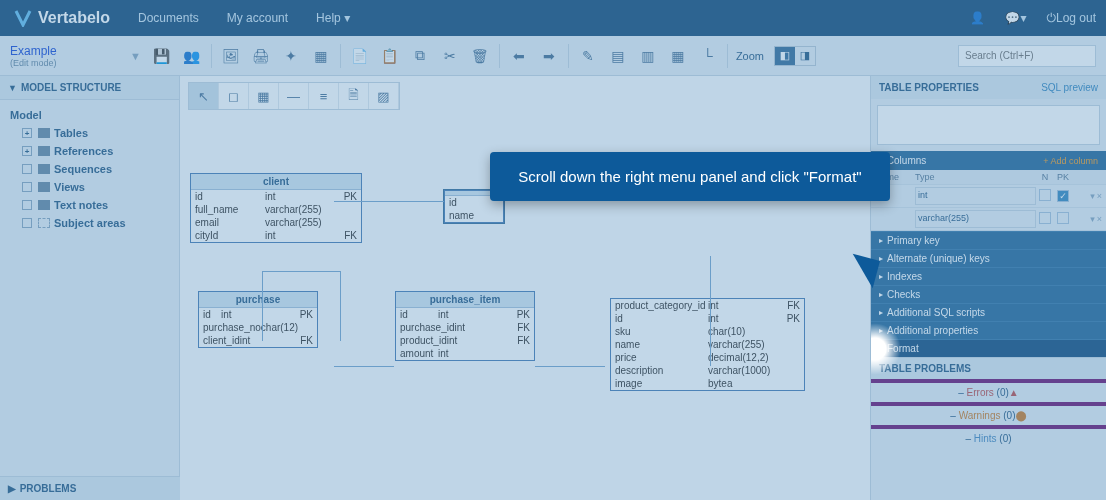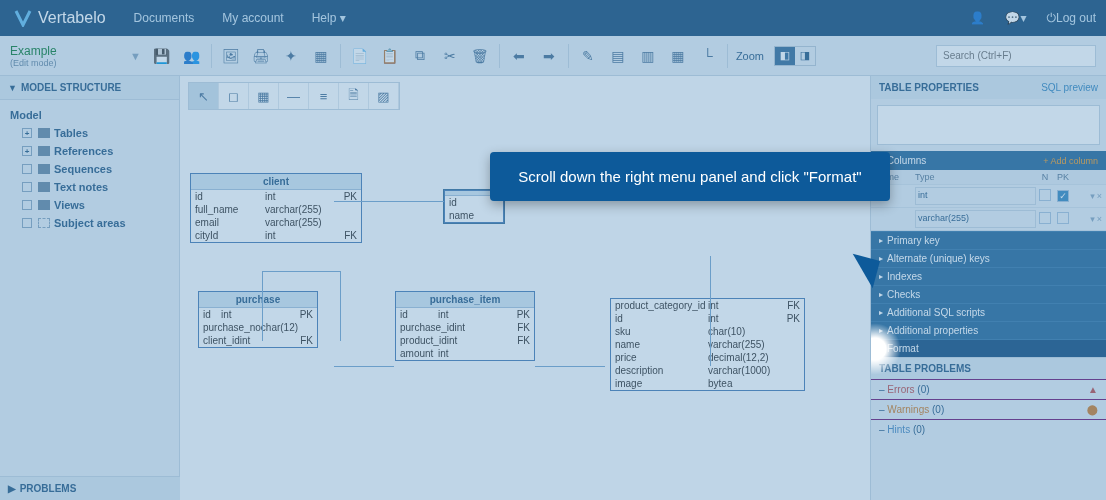--- a/index.html
+++ b/index.html
@@ -1,35 +1,35 @@
 <!DOCTYPE html>
 <html><head>
 <meta charset="utf-8">
 <style>
 *{box-sizing:border-box;margin:0;padding:0;font-family:Arial,Helvetica,sans-serif}
 body{width:1106px;height:500px;overflow:hidden;background:#f5f7fa;position:relative}
 .overlay{position:absolute;inset:0;background:rgba(80,140,190,0.35);pointer-events:none;z-index:50}
 .topnav{height:36px;background:#1b4f7a;display:flex;align-items:center;color:#cfe3f0;font-size:12px}
-.logo{display:flex;align-items:center;padding:0 14px;color:#fff;font-weight:normal;font-size:16px}
+.logo{display:flex;align-items:center;padding:0 14px;color:#fff;font-weight:bold;font-size:16px}
 .logo svg{margin-right:6px}
 .topnav .navlink{padding:0 14px;cursor:pointer}
 .topnav .spacer{flex:1}
 .topnav .icon{padding:0 10px;display:flex;align-items:center}
 .toolbar{height:40px;background:#e6eef4;border-bottom:1px solid #c6d6e2;display:flex;align-items:center;font-size:11px;color:#2a5c85}
 .docname{padding:4px 10px;min-width:130px}
-.docname .title{font-size:12px;color:#15803d}
+.docname .title{font-size:12px;color:#1d4ed8}
 .docname .sub{font-size:9px;color:#6b8ba5}
 .tbbtn{width:26px;height:26px;margin:0 2px;display:flex;align-items:center;justify-content:center;color:#4a7295;font-size:14px}
 .tbsep{width:1px;height:24px;background:#c6d6e2;margin:0 4px}
 .zoomlbl{margin:8px 4px}
 .viewtoggle{display:flex;border:1px solid #b8cad8;margin:0 6px}
 .viewtoggle span{width:20px;height:18px;display:flex;align-items:center;justify-content:center}
 .viewtoggle .active{background:#3a6f9a;color:#fff}
 .search{margin-left:auto;margin-right:10px}
-.search input{width:160px;height:22px;border:1px solid #c6d6e2;padding:0 6px;font-size:10px}
+.search input{width:138px;height:22px;border:1px solid #c6d6e2;padding:0 6px;font-size:10px}
 .main{display:flex;height:424px}
 .leftpanel{width:180px;background:#e6eef4;border-right:1px solid #c6d6e2;display:flex;flex-direction:column;font-size:11px;color:#2a5c85}
 .panelhdr{padding:6px 8px;font-weight:bold;background:#dce8f0;border-bottom:1px solid #c6d6e2;font-size:10px;display:flex;align-items:center}
 .panelhdr .chev{margin-right:4px;font-size:9px}
 .tree{padding:6px 4px;flex:1}
 .treenode{padding:3px 6px;display:flex;align-items:center}
 .treenode.l1{padding-left:18px;font-weight:bold}
 .treenode .sq{width:10px;height:10px;border:1px solid #8aa8c0;margin-right:6px;display:inline-flex;align-items:center;justify-content:center;font-size:8px}
 .treenode .ico{width:12px;height:10px;margin-right:4px;background:#6b8ba5}
 .canvas{flex:1;background:#fafcfd;position:relative;overflow:hidden}
@@ -57,21 +57,21 @@
 .colrow .tp select,.colrow .tp .inp{width:100%;font-size:9px;border:1px solid #c6d6e2;height:18px}
 .colrow .nchk,.colrow .pkchk{width:18px;text-align:center}
 .colrow .ops{width:30px;display:flex;justify-content:flex-end;gap:2px;color:#8aa8c0;font-size:9px}
 .chk{width:12px;height:12px;border:1px solid #a8c4dc;display:inline-block}
 .chk.on{background:#3a8ac0;color:#fff;font-size:9px;line-height:10px;text-align:center}
 .accitem{background:#2a6a9a;color:#fff;padding:3px 8px;font-size:10px;border-top:1px solid #3a7aaa;display:flex;align-items:center}
 .accitem .tri{margin-right:4px;font-size:8px}
 .accitem.hl{background:#1a5080;position:relative}
 .ring{position:absolute;width:52px;height:52px;border-radius:50%;background:radial-gradient(circle,#fff 0%,#fff 30%,rgba(255,255,255,0) 70%);left:-22px;top:50%;transform:translateY(-50%);z-index:60;pointer-events:none}
 .probhdr{padding:5px 8px;background:#dce8f0;font-weight:bold;font-size:10px;border-top:1px solid #c6d6e2}
-.probitem{padding:4px 8px;font-size:10px;display:flex;justify-content:space-between;align-items:center;border-top:1px solid #701a75}
+.probitem{padding:4px 8px;font-size:10px;display:flex;justify-content:center;align-items:center;border-top:4px solid #701a75}
 .probitem .err{color:#c05050}
 .probitem .warn{color:#d08030}
 .probitem .hint{color:#4a8ac0}
 .tooltip{position:absolute;z-index:100;background:#0d5a9a;color:#fff;padding:16px 24px;border-radius:4px;font-size:15px;width:400px;text-align:center;left:490px;top:152px;box-shadow:0 4px 12px rgba(0,0,0,0.3)}
 .tooltip::after{content:"";position:absolute;right:-10px;bottom:-80px;border:20px solid transparent;border-left-color:#0d5a9a;transform:rotate(-30deg)}
 .line{position:absolute;background:#7aa8d0;z-index:1}
 .bottomhdr{position:absolute;bottom:0;left:0;width:180px;padding:6px 8px;background:#dce8f0;font-weight:bold;font-size:10px;border-top:1px solid #c6d6e2;display:flex;align-items:center}
 </style>
 </head>
 <body>
@@ -151,26 +151,26 @@
           <span>References</span>
         </div>
       <div class="treenode l1">
           <span class="sq"></span>
           <span class="ico"></span>
           <span>Sequences</span>
         </div>
       <div class="treenode l1">
           <span class="sq"></span>
           <span class="ico"></span>
-          <span>Text notes</span>
+          <span>Views</span>
         </div>
       <div class="treenode l1">
           <span class="sq"></span>
           <span class="ico"></span>
-          <span>Views</span>
+          <span>Text notes</span>
         </div>
       <div class="treenode l1">
           <span class="sq"></span>
           <span class="ico" style="background:none;border:1px dashed #8aa8c0"></span>
           <span>Subject areas</span>
         </div>
     </div>
     <div class="bottomhdr">
         <span class="chev" style="margin-right:4px">▶</span>
         <span>PROBLEMS</span>

